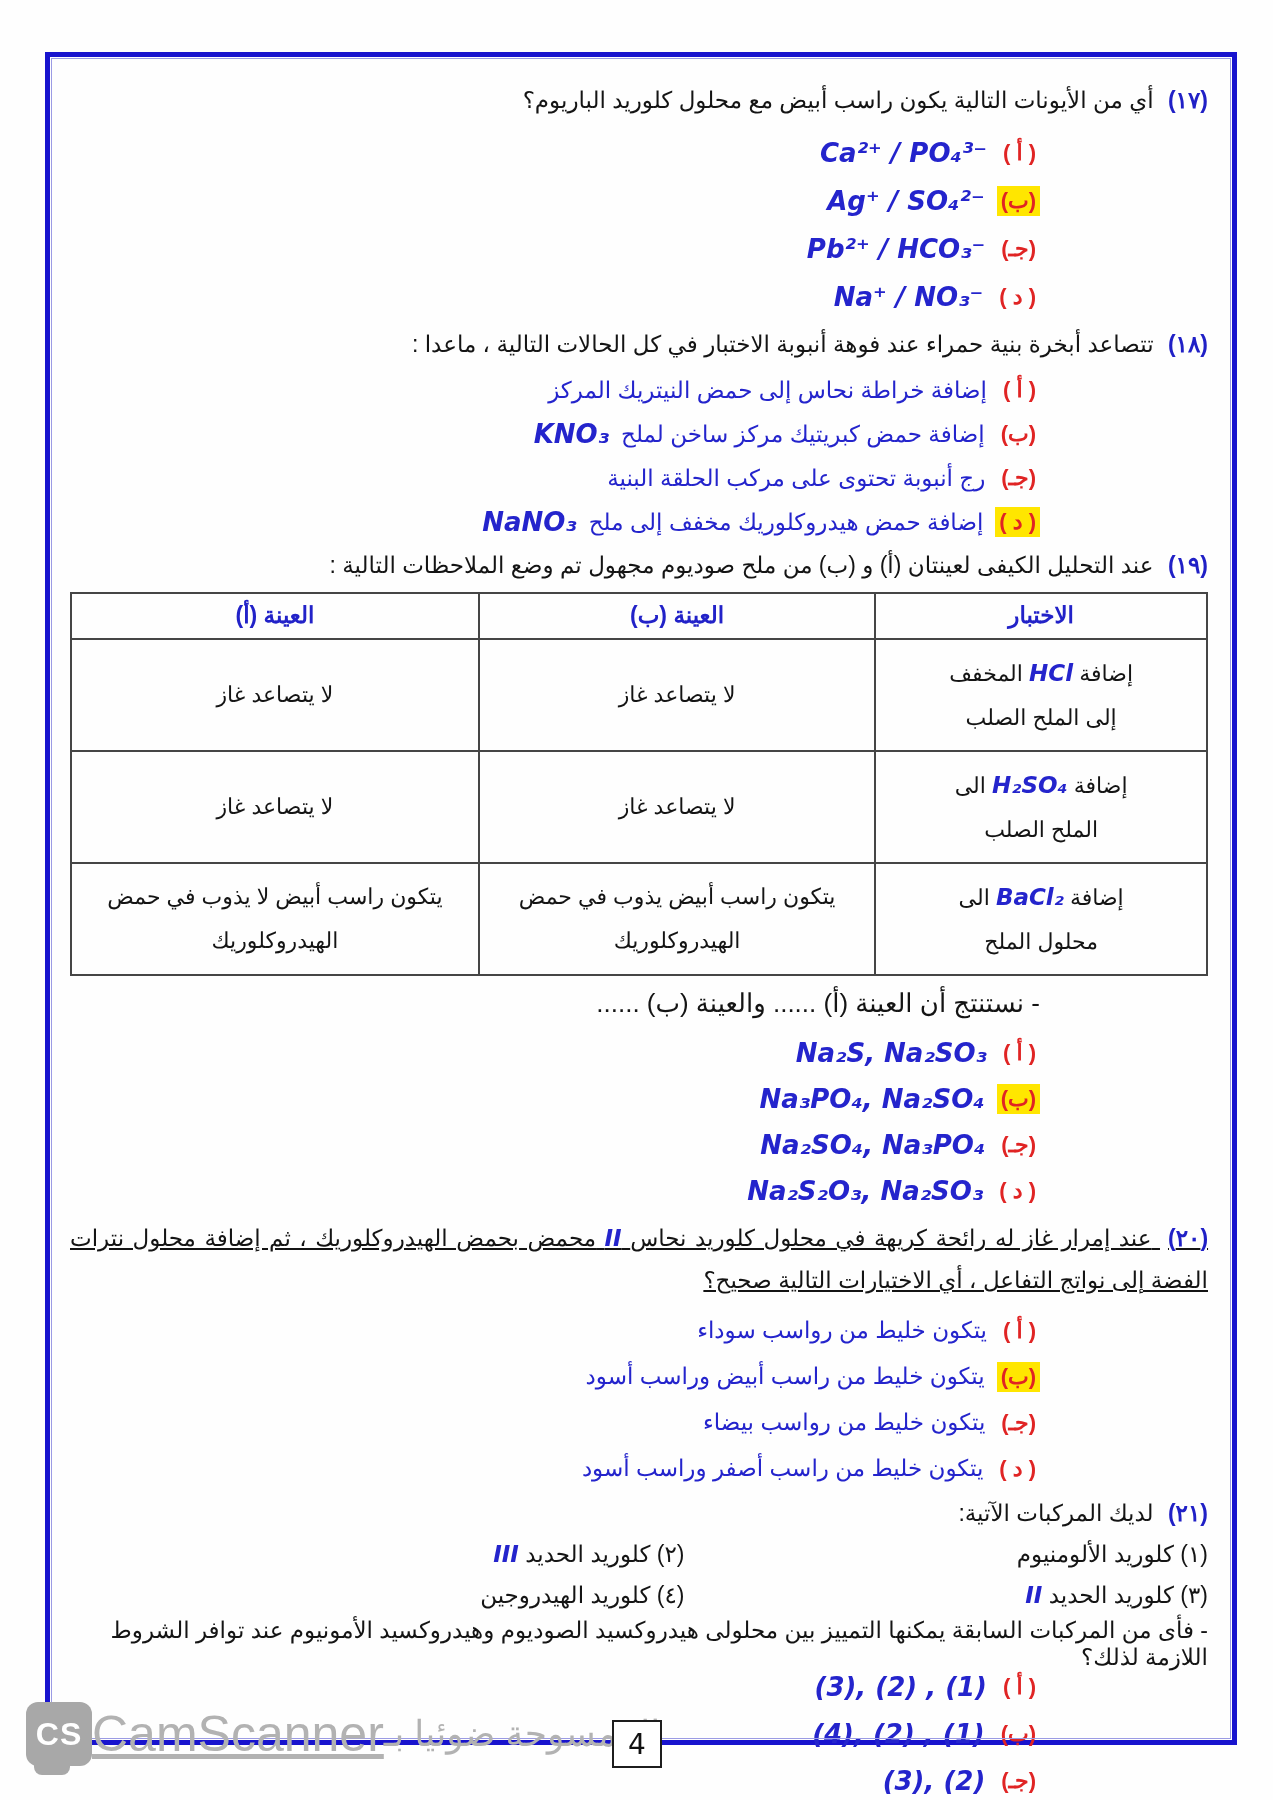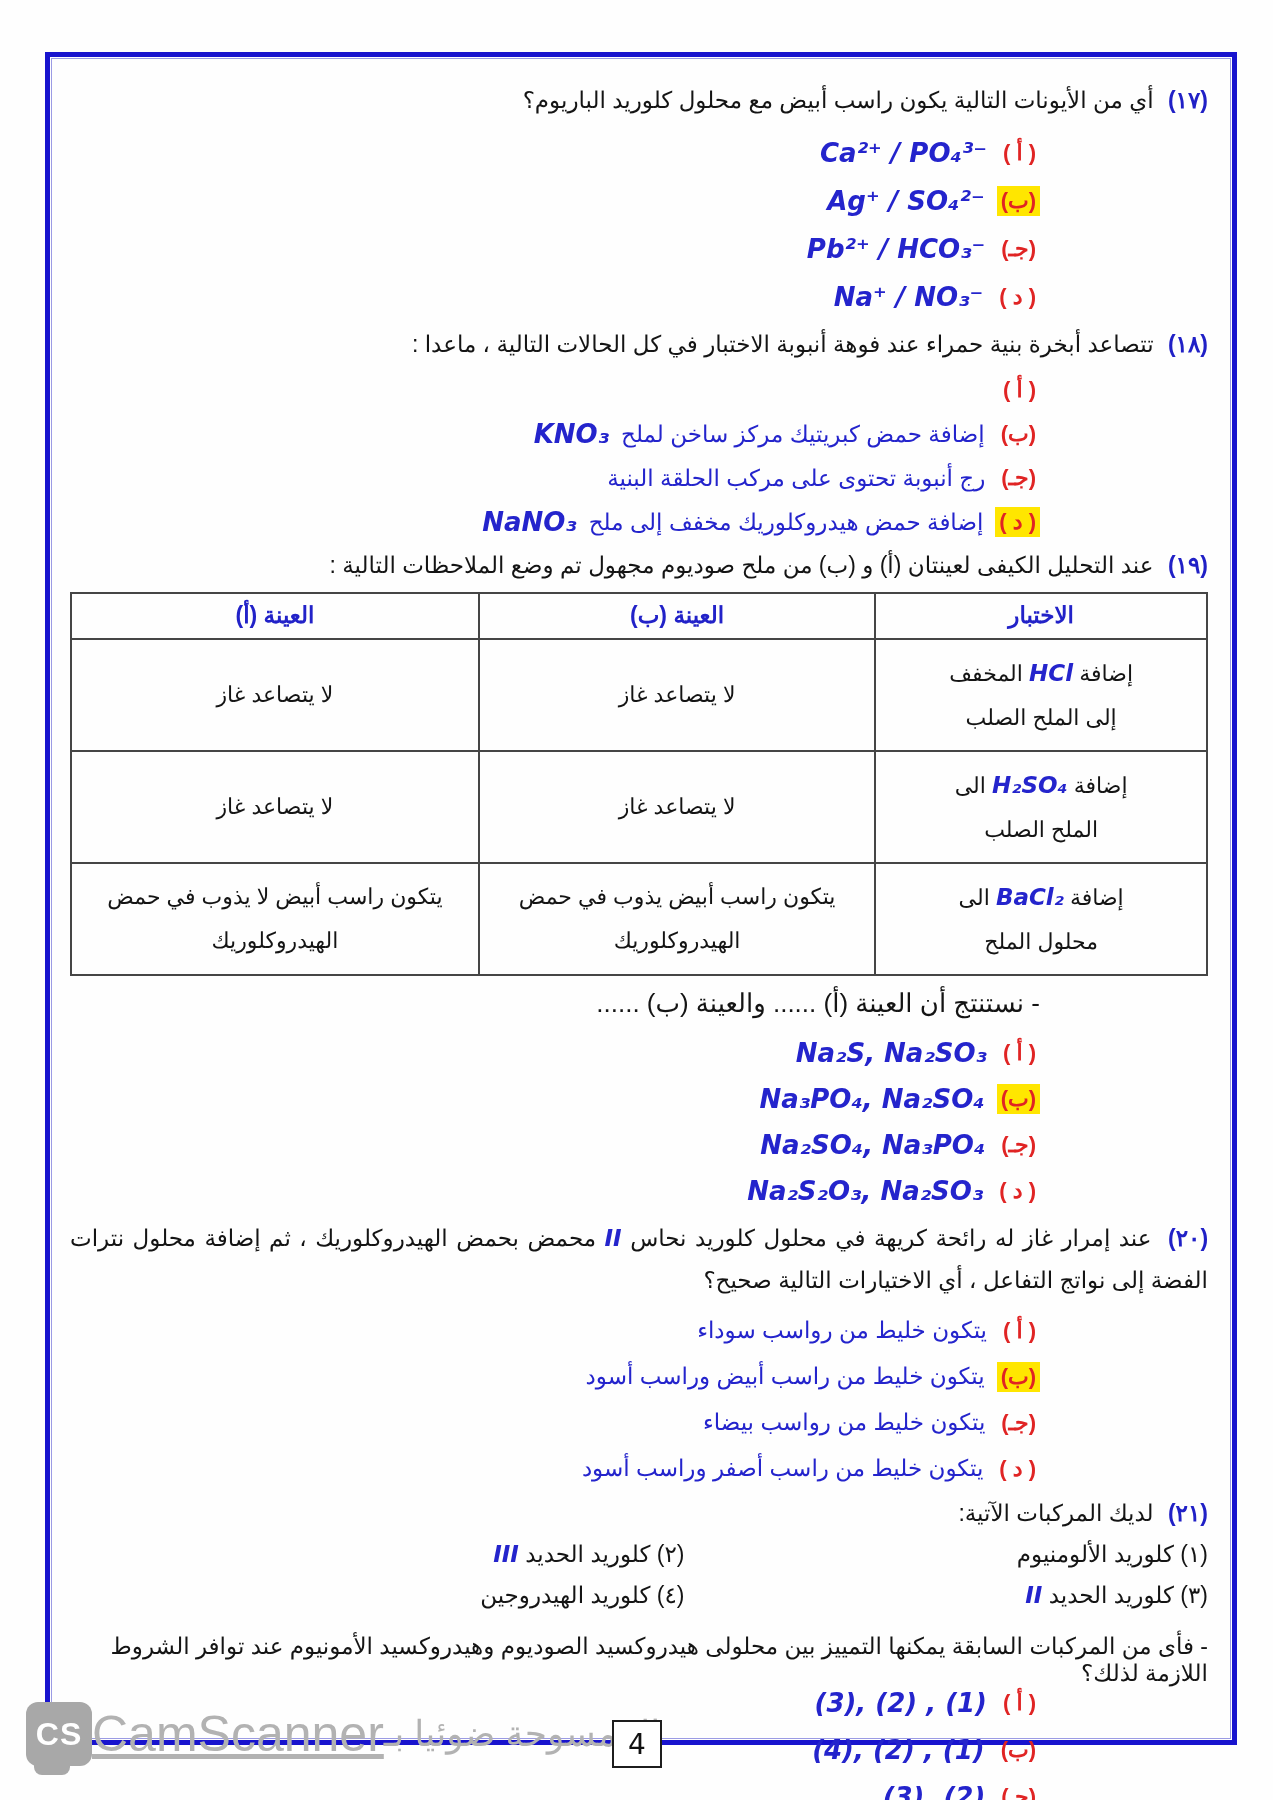--- a/index.html
+++ b/index.html
@@ -38,30 +38,30 @@
 
   
   table.obs { width:100%; border-collapse:collapse; table-layout:fixed; margin:8px 0 6px 0; }
   table.obs th, table.obs td { border:2px solid #454545; text-align:center; vertical-align:middle; }
   table.obs th { color:#2222c8; font-size:23px; font-weight:bold; height:46px; }
   table.obs td { color:#141414; font-size:22px; line-height:2.0; padding:10px 14px; height:86px; }
   col.c-test { width:29.2%; } col.c-b { width:34.9%; } col.c-a { width:35.9%; }
 
   .conclusion { font-size:26px; color:#141414; padding-right:168px; margin-top:12px; height:36px; }
 
-  .q20 { text-align:justify; line-height:1.82; margin-top:4px; }
+  .q20 { text-align:justify; line-height:1.82; margin-top:4px;text-decoration:underline; }
 
   .compounds {
     display:grid; grid-template-columns:46% 54%; row-gap:14px;
     font-size:23px; color:#141414; margin:10px 0 6px 0;
   }
   .comp { white-space:nowrap; }
   .cnum { letter-spacing:2px; }
 
-  .subq { font-size:23px; color:#141414; margin-top:24px; height:40px; }
+  .subq { font-size:23px; color:#141414; margin-top:8px; height:40px; }
 
   
   .page-number {
     position:absolute; left:612px; top:1720px; width:50px; height:48px;
     background:#ffffff; border:2px solid #1d1d1d; z-index:6;
     display:flex; align-items:center; justify-content:center;
     font-size:28px; color:#111; font-family:"DejaVu Sans", sans-serif;
   }
 
   
@@ -110,20 +110,21 @@
     </div>
 
     <div style="margin-top:6px;">
       <div class="q-head">
         <span class="qnum">(١٨)</span>
         <span class="qtext">تتصاعد أبخرة بنية حمراء عند فوهة أنبوبة الاختبار في كل الحالات التالية ، ماعدا :</span>
       </div>
       <div class="opts">
         <div class="opt h44">
           <span class="lbl">( أ )</span>
+          <span class="otext">إضافة خراطة نحاس إلى حمض النيتريك المركز</span>
         </div>
         <div class="opt h44">
           <span class="lbl">(ب)</span>
           <span class="otext">إضافة حمض كبريتيك مركز ساخن لملح</span>
           <span class="formula">KNO₃</span>
         </div>
         <div class="opt h44">
           <span class="lbl">(جـ)</span>
           <span class="otext">رج أنبوبة تحتوى على مركب الحلقة البنية</span>
         </div>

